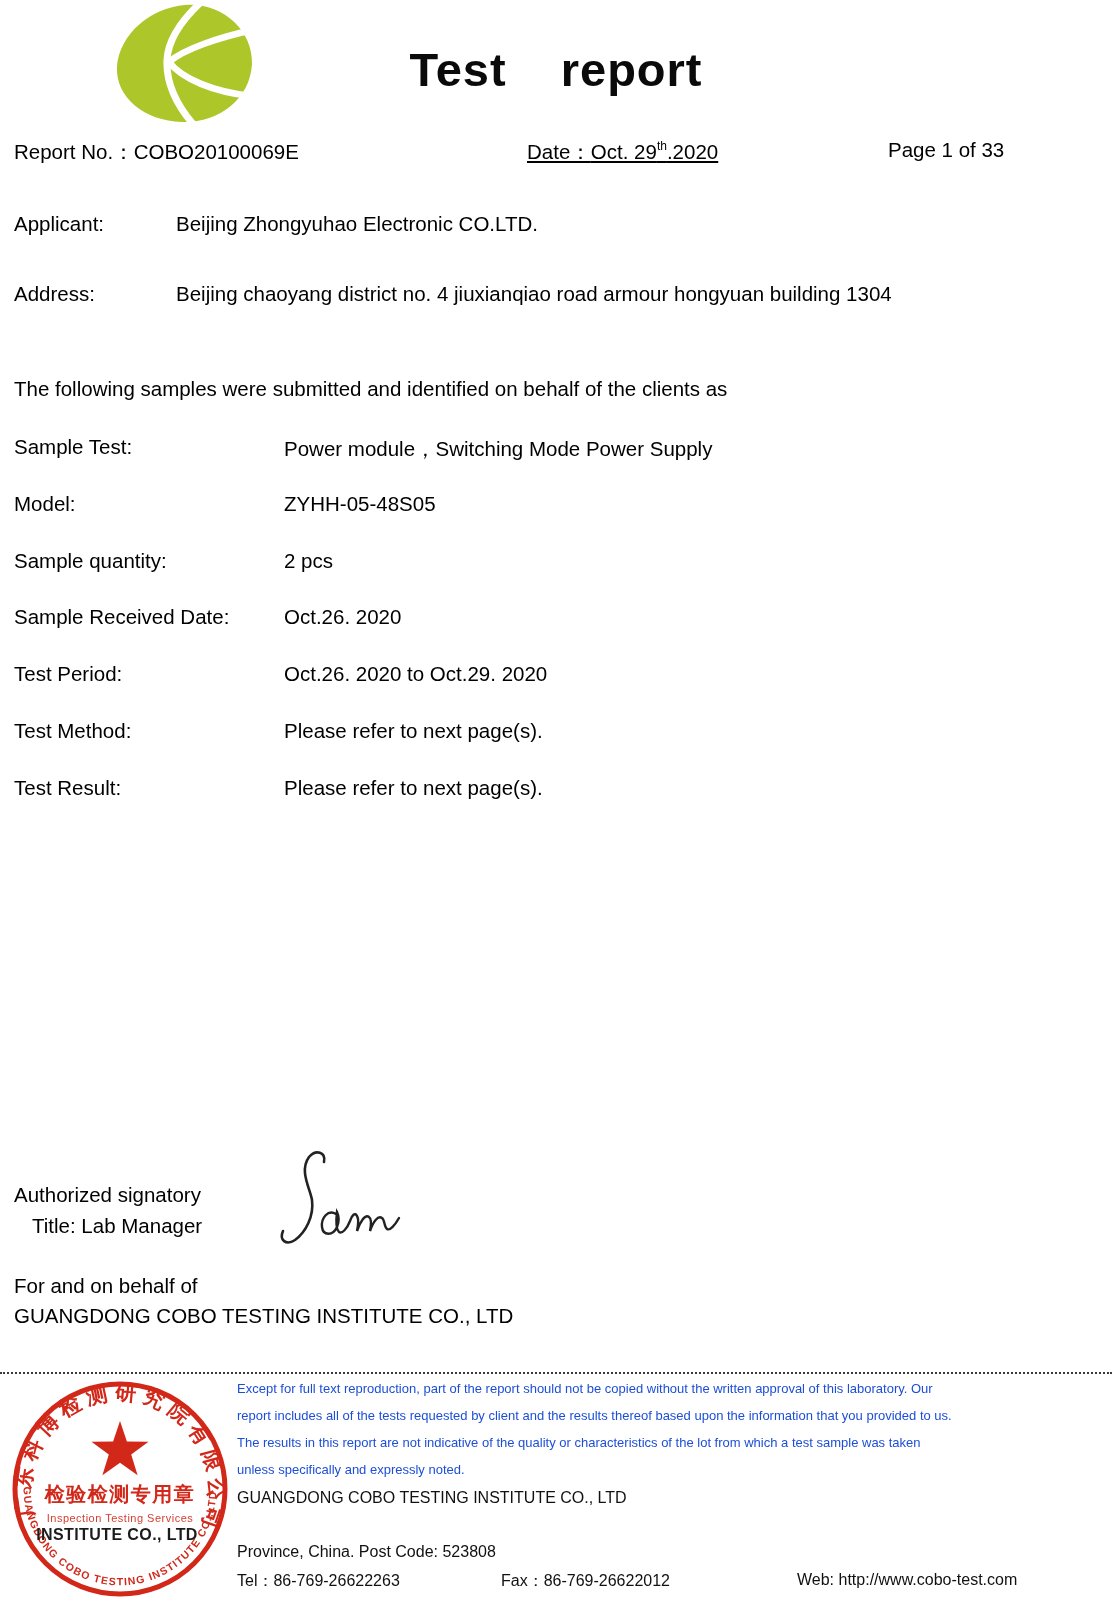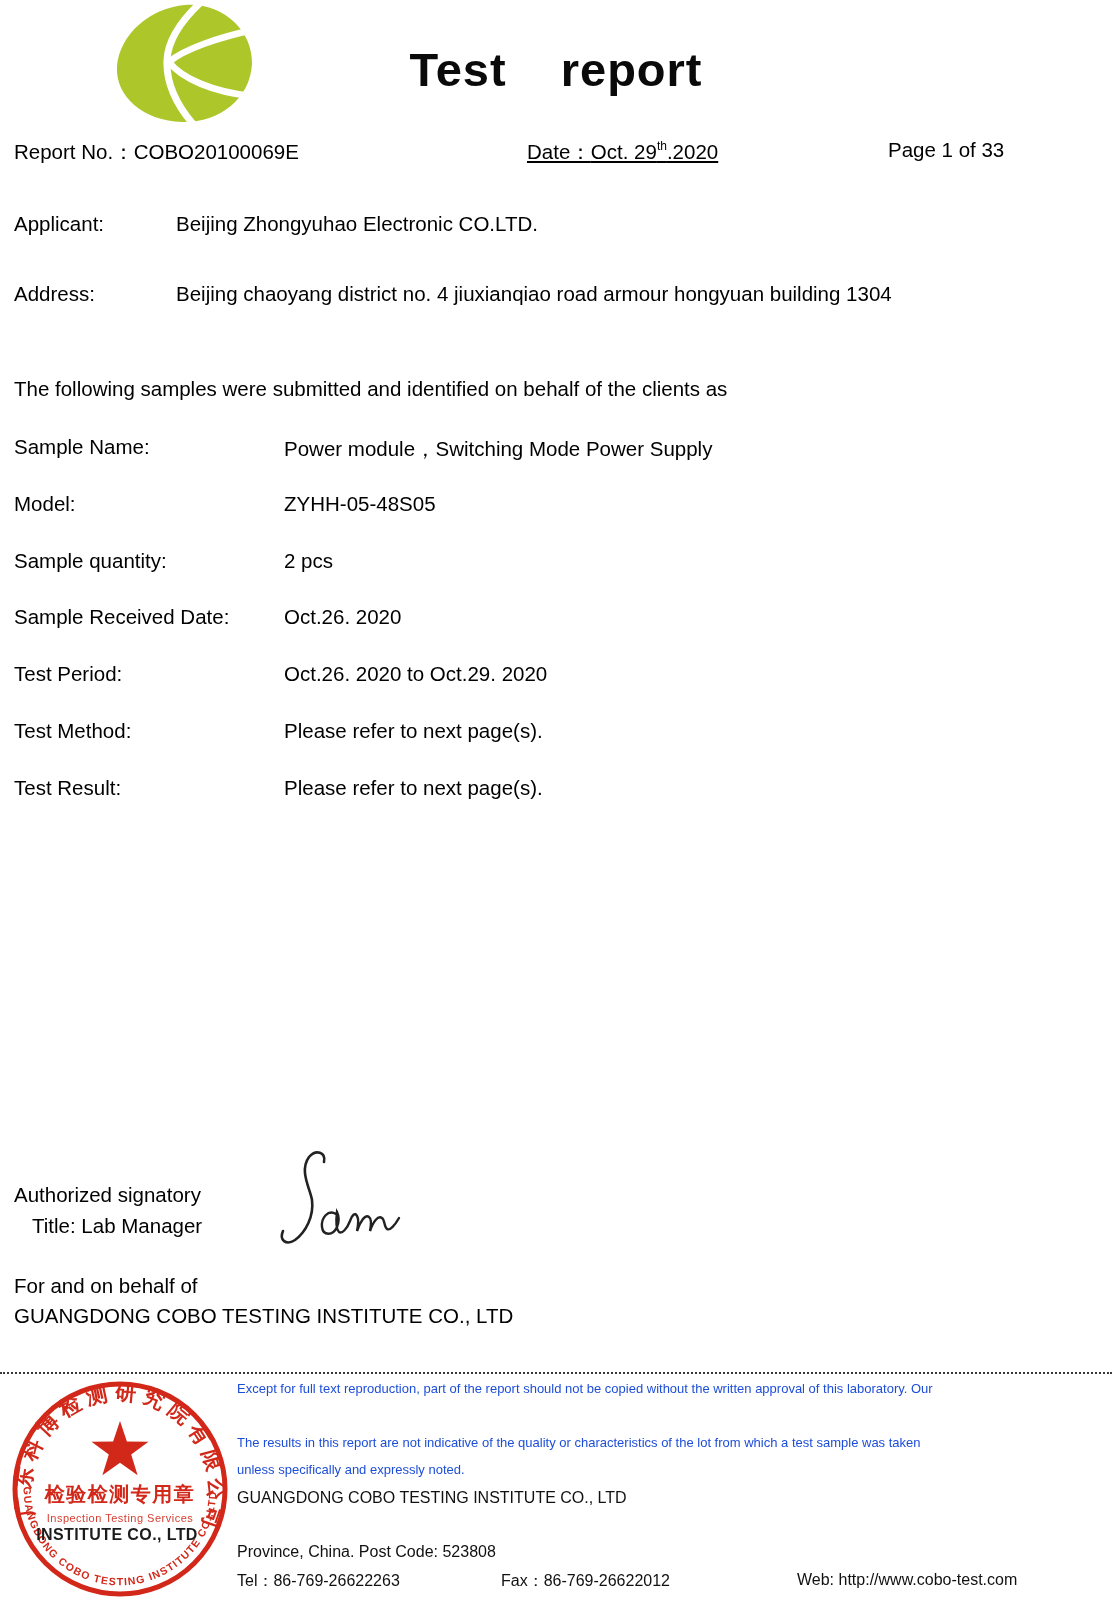--- a/index.html
+++ b/index.html
@@ -52,21 +52,21 @@
   <div class="row" style="top:282px;">
     <span class="lbl">Address:</span>
     <span class="val val-a">Beijing chaoyang district no. 4 jiuxianqiao road armour hongyuan building 1304</span>
   </div>
 
   <div class="row" style="top:377px;">
     <span class="lbl">The following samples were submitted and identified on behalf of the clients as</span>
   </div>
 
   <div class="row" style="top:435px;">
-    <span class="lbl">Sample Name:</span>
+    <span class="lbl">Sample Test:</span>
     <span class="val val-b">Power module，Switching Mode Power Supply</span>
   </div>
   <div class="row" style="top:492px;">
     <span class="lbl">Model:</span>
     <span class="val val-b">ZYHH-05-48S05</span>
   </div>
   <div class="row" style="top:549px;">
     <span class="lbl">Sample quantity:</span>
     <span class="val val-b">2 pcs</span>
   </div>
@@ -113,20 +113,21 @@
     <text x="114" y="122" text-anchor="middle" font-size="20" font-weight="bold" fill="#d2281a" letter-spacing="1.5">检验检测专用章</text>
     <text x="114" y="143" text-anchor="middle" font-size="11" fill="#d2281a" opacity="0.9" letter-spacing="0.5">Inspection Testing Services</text>
     <text font-size="10.5" font-weight="bold" fill="#d2281a" letter-spacing="1.2">
       <textPath href="#arcBottom" startOffset="20">GUANGDONG COBO TESTING INSTITUTE CO.,LTD</textPath>
     </text>
   </svg>
 
   <div class="stamp-overlay" style="top:1526px;">INSTITUTE CO., LTD</div>
 
   <div class="abs foot" style="left:237px;top:1381px;">Except for full text reproduction, part of the report should not be copied without the written approval of this laboratory. Our</div>
+  <div class="abs foot" style="left:237px;top:1408px;">report includes all of the tests requested by client and the results thereof based upon the information that you provided to us.</div>
   <div class="abs foot" style="left:237px;top:1435px;">The results in this report are not indicative of the quality or characteristics of the lot from which a test sample was taken</div>
   <div class="abs foot" style="left:237px;top:1462px;text-align:center;">unless specifically and expressly noted.</div>
   <div class="abs foot-strong" style="left:237px;top:1489px;">GUANGDONG COBO TESTING INSTITUTE CO., LTD</div>
   <div class="abs foot-strong" style="left:237px;top:1543px;">Province, China. Post Code: 523808</div>
 
   <div class="abs foot-strong" style="left:237px;top:1571px;"><span>Tel：</span><span>86-769-26622263</span></div>
   <div class="abs foot-strong" style="left:501px;top:1571px;"><span>Fax：</span><span>86-769-26622012</span></div>
   <div class="abs foot-strong" style="left:797px;top:1571px;"><span>Web:</span>&nbsp;<span>http://www.cobo-test.com</span></div>
 
 </div>

